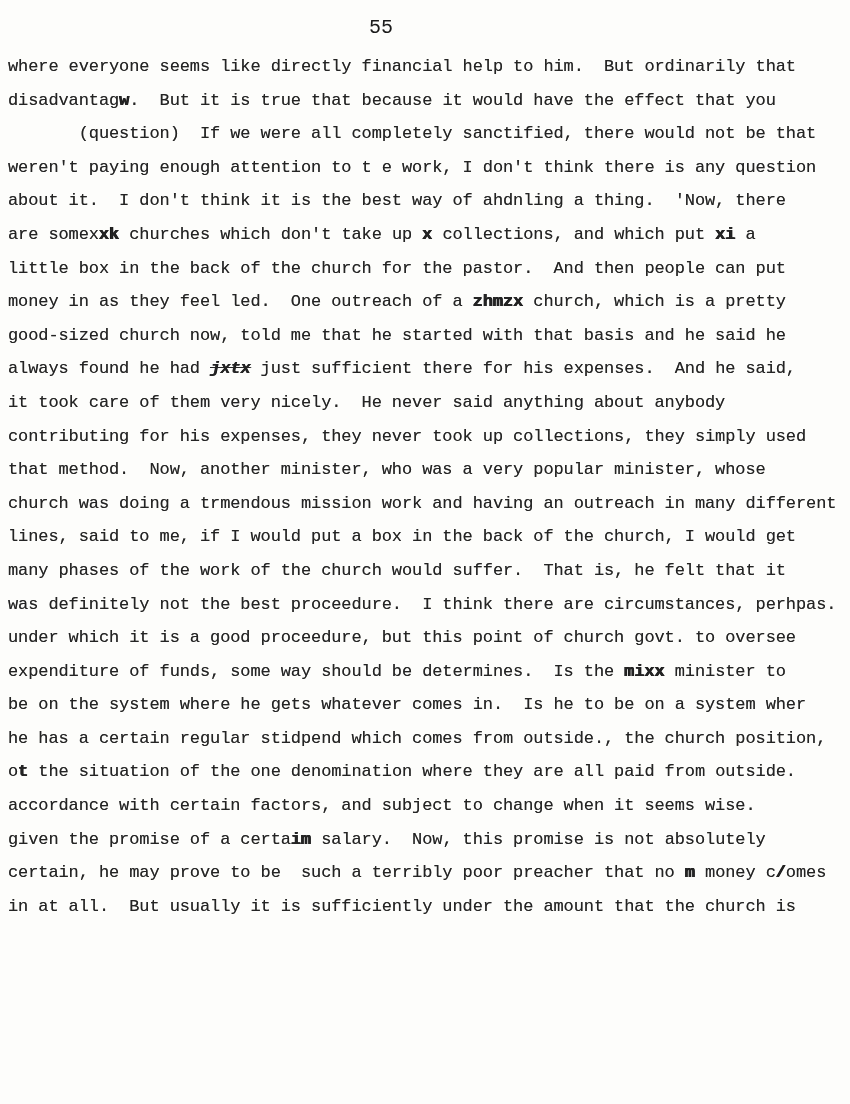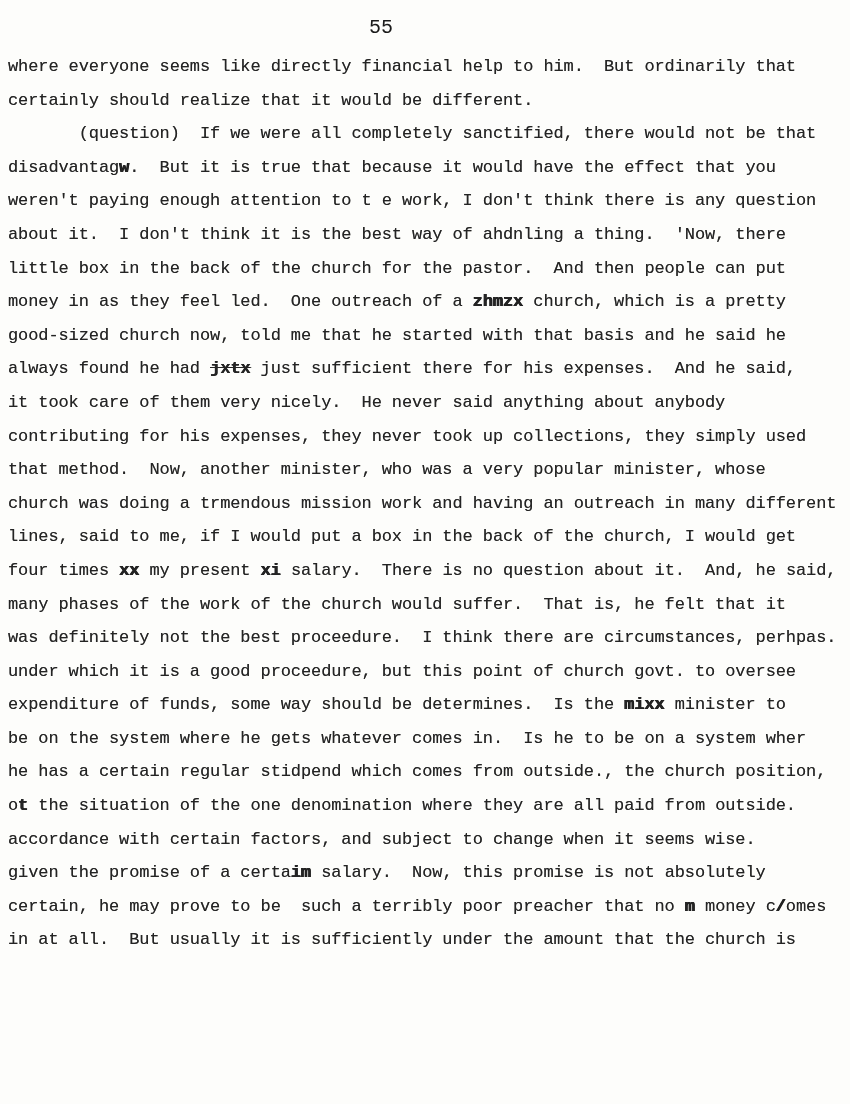--- a/index.html
+++ b/index.html
@@ -36,44 +36,44 @@
     text-shadow: 0 0 0.5px rgba(20,20,20,0.55);
   }
   .ov {
     font-weight: bold;
     text-shadow: 0.4px 0 0 #111, -0.4px 0 0 #111;
   }
   .struck {
     font-weight: bold;
     text-decoration: line-through;
     text-shadow: 0.4px 0 0 #111;
+    font-style: italic;
   }
 </style>
 </head>
 <body>
 
 <div class="page">
   <div class="page-number">55</div>
   <div class="text-body">
       <div class="line"><span>where everyone seems like directly financial help to him.  But ordinarily that</span></div>
-      <div class="line"><span>certainly should realize that it would be different.</span></div>
+      <div class="line"><span>disadvantag</span><span class="ov">w</span><span>.  But it is true that because it would have the effect that you</span></div>
       <div class="line"><span>       (question)  If we were all completely sanctified, there would not be that</span></div>
-      <div class="line"><span>disadvantag</span><span class="ov">w</span><span>.  But it is true that because it would have the effect that you</span></div>
       <div class="line"><span>weren't paying enough attention to t e work, I don't think there is any question</span></div>
       <div class="line"><span>about it.  I don't think it is the best way of ahdnling a thing.  'Now, there</span></div>
+      <div class="line"><span>are somex</span><span class="ov">xk</span><span> churches which don't take up </span><span class="ov">x</span><span> collections, and which put </span><span class="ov">xi</span><span> a</span></div>
       <div class="line"><span>little box in the back of the church for the pastor.  And then people can put</span></div>
       <div class="line"><span>money in as they feel led.  One outreach of a </span><span class="ov">zhmzx</span><span> church, which is a pretty</span></div>
       <div class="line"><span>good-sized church now, told me that he started with that basis and he said he</span></div>
       <div class="line"><span>always found he had </span><span class="struck">jxtx</span><span> just sufficient there for his expenses.  And he said,</span></div>
       <div class="line"><span>it took care of them very nicely.  He never said anything about anybody</span></div>
       <div class="line"><span>contributing for his expenses, they never took up collections, they simply used</span></div>
       <div class="line"><span>that method.  Now, another minister, who was a very popular minister, whose</span></div>
       <div class="line"><span>church was doing a trmendous mission work and having an outreach in many different</span></div>
       <div class="line"><span>lines, said to me, if I would put a box in the back of the church, I would get</span></div>
-      <div class="line"><span>four times </span><span class="ov">xx</span><span> my present </span><span class="ov">xi</span><span> salary.  There is no question about it.  And, he said,</span></div>
       <div class="line"><span>many phases of the work of the church would suffer.  That is, he felt that it</span></div>
       <div class="line"><span>was definitely not the best proceedure.  I think there are circumstances, perhpas.</span></div>
       <div class="line"><span>under which it is a good proceedure, but this point of church govt. to oversee</span></div>
       <div class="line"><span>expenditure of funds, some way should be determines.  Is the </span><span class="ov">mixx</span><span> minister to</span></div>
       <div class="line"><span>be on the system where he gets whatever comes in.  Is he to be on a system wher</span></div>
       <div class="line"><span>he has a certain regular stidpend which comes from outside., the church position,</span></div>
       <div class="line"><span>o</span><span class="ov">t</span><span> the situation of the one denomination where they are all paid from outside.</span></div>
       <div class="line"><span>accordance with certain factors, and subject to change when it seems wise.</span></div>
       <div class="line"><span>given the promise of a certa</span><span class="ov">im</span><span> salary.  Now, this promise is not absolutely</span></div>
       <div class="line"><span>certain, he may prove to be  such a terribly poor preacher that no </span><span class="ov">m</span><span> money c</span><span class="ov">/</span><span>omes</span></div>

